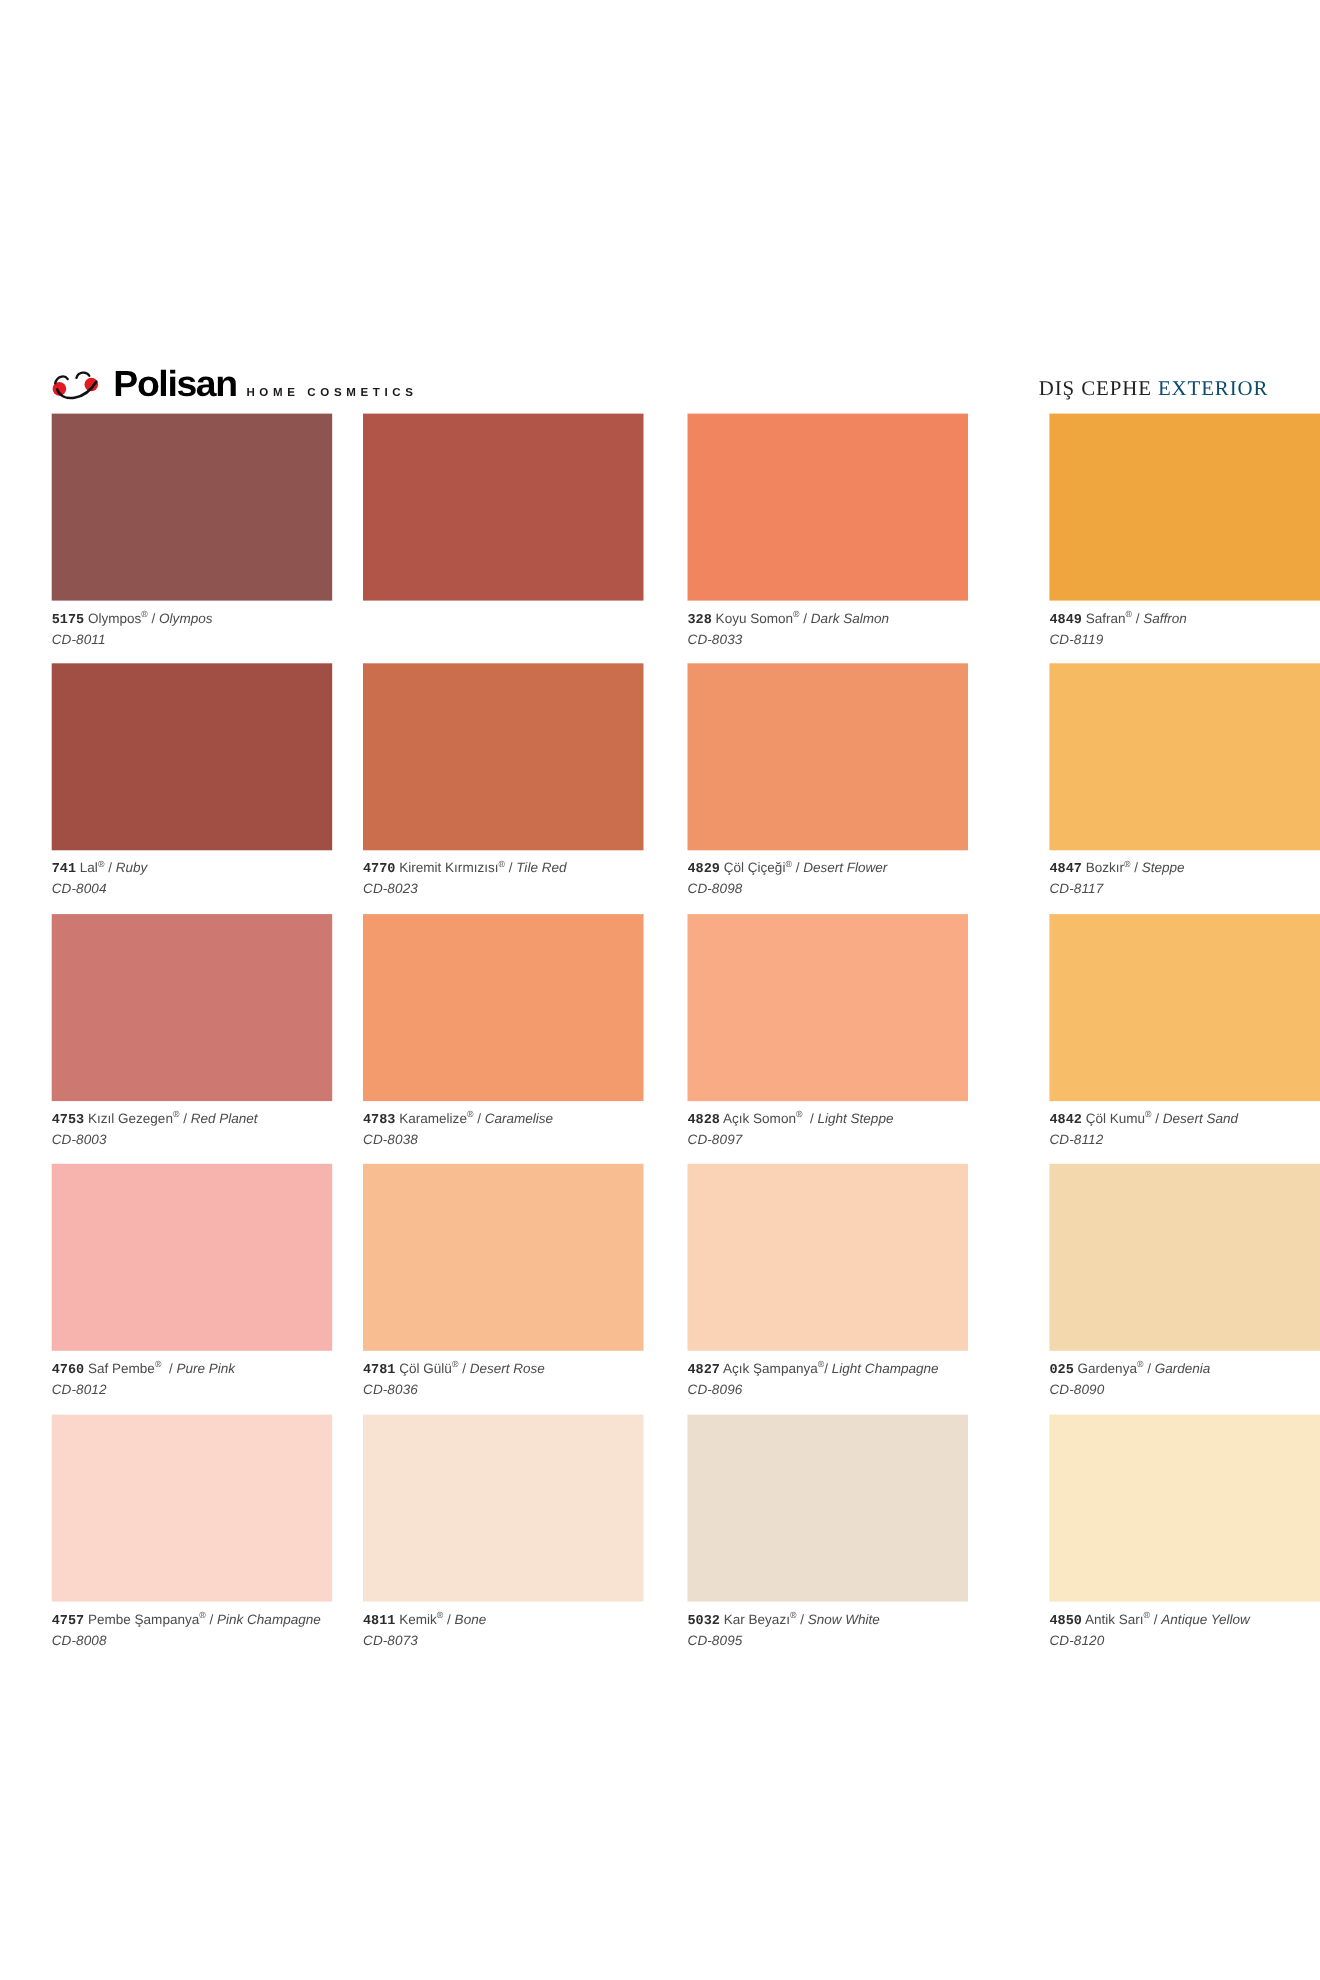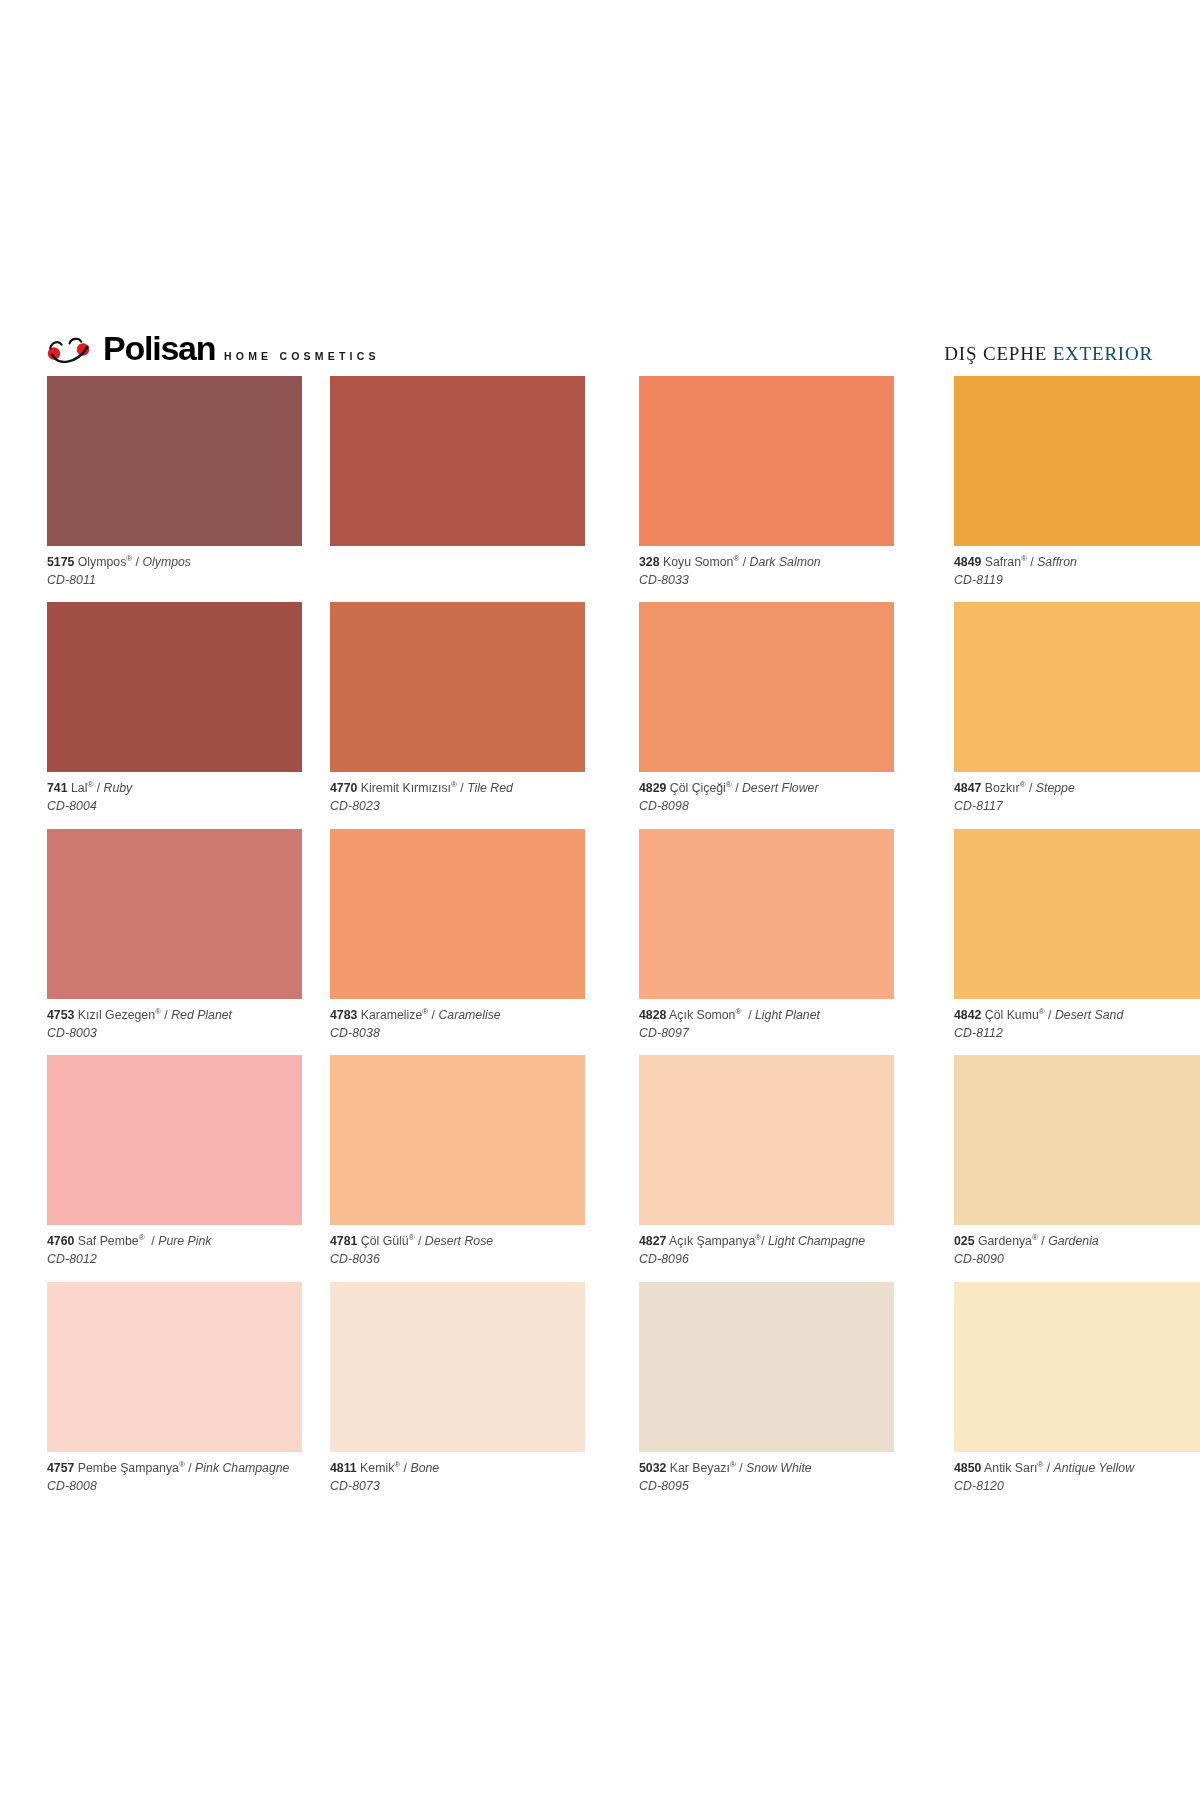--- a/index.html
+++ b/index.html
@@ -100,20 +100,21 @@
     padding-bottom: 14px;
     font-family: "Liberation Sans", sans-serif;
     font-size: 12.3px;
     color: #4b4b4d;
     line-height: 1.28;
   }
   .cap .line1 { white-space: nowrap; }
   .cap .code {
     font-weight: bold;
     color: #2d2d2f;
+    font-family: Liberation Mono, monospace;
   }
   .cap .tr { color: #4b4b4d; }
   .cap sup {
     font-size: 8px;
     vertical-align: super;
     line-height: 0;
   }
   .cap .sep { color: #4b4b4d; }
   .cap .en {
     font-style: italic;
@@ -121,21 +122,21 @@
   }
   .cap .cd {
     display: block;
     margin-top: 2px;
     color: #4b4b4d;
     letter-spacing: 0.1px;
     font-style: italic;
   }
   
   .grid > .cell:nth-child(4n+3) {
-    margin-left: 26px;
+    margin-left: 12px;
   }
   .grid > .cell:nth-child(4n+4) {
     margin-left: 22px;
     padding-left: 36px;
   }
 </style>
 </head>
 <body>
 
 <div class="page">
@@ -226,21 +227,21 @@
       <div class="cell">
         <div class="swatch" style="background-color: rgb(244, 155, 109);"></div>
         <div class="cap">
           <div class="line1"><span class="code">4783</span> <span class="tr">Karamelize</span><sup>®</sup><span class="sep" style="white-space: pre;"> / </span><span class="en">Caramelise</span></div>
           <span class="cd">CD-8038</span>
         </div>
       </div>
       <div class="cell">
         <div class="swatch" style="background-color: rgb(249, 171, 133);"></div>
         <div class="cap">
-          <div class="line1"><span class="code">4828</span> <span class="tr">Açık Somon</span><sup>®</sup><span class="sep" style="white-space: pre;">  / </span><span class="en">Light Planet</span></div>
+          <div class="line1"><span class="code">4828</span> <span class="tr">Açık Somon</span><sup>®</sup><span class="sep" style="white-space: pre;">  / </span><span class="en">Light Steppe</span></div>
           <span class="cd">CD-8097</span>
         </div>
       </div>
       <div class="cell">
         <div class="swatch" style="background-color: rgb(248, 189, 105);"></div>
         <div class="cap">
           <div class="line1"><span class="code">4842</span> <span class="tr">Çöl Kumu</span><sup>®</sup><span class="sep" style="white-space: pre;"> / </span><span class="en">Desert Sand</span></div>
           <span class="cd">CD-8112</span>
         </div>
       </div>

